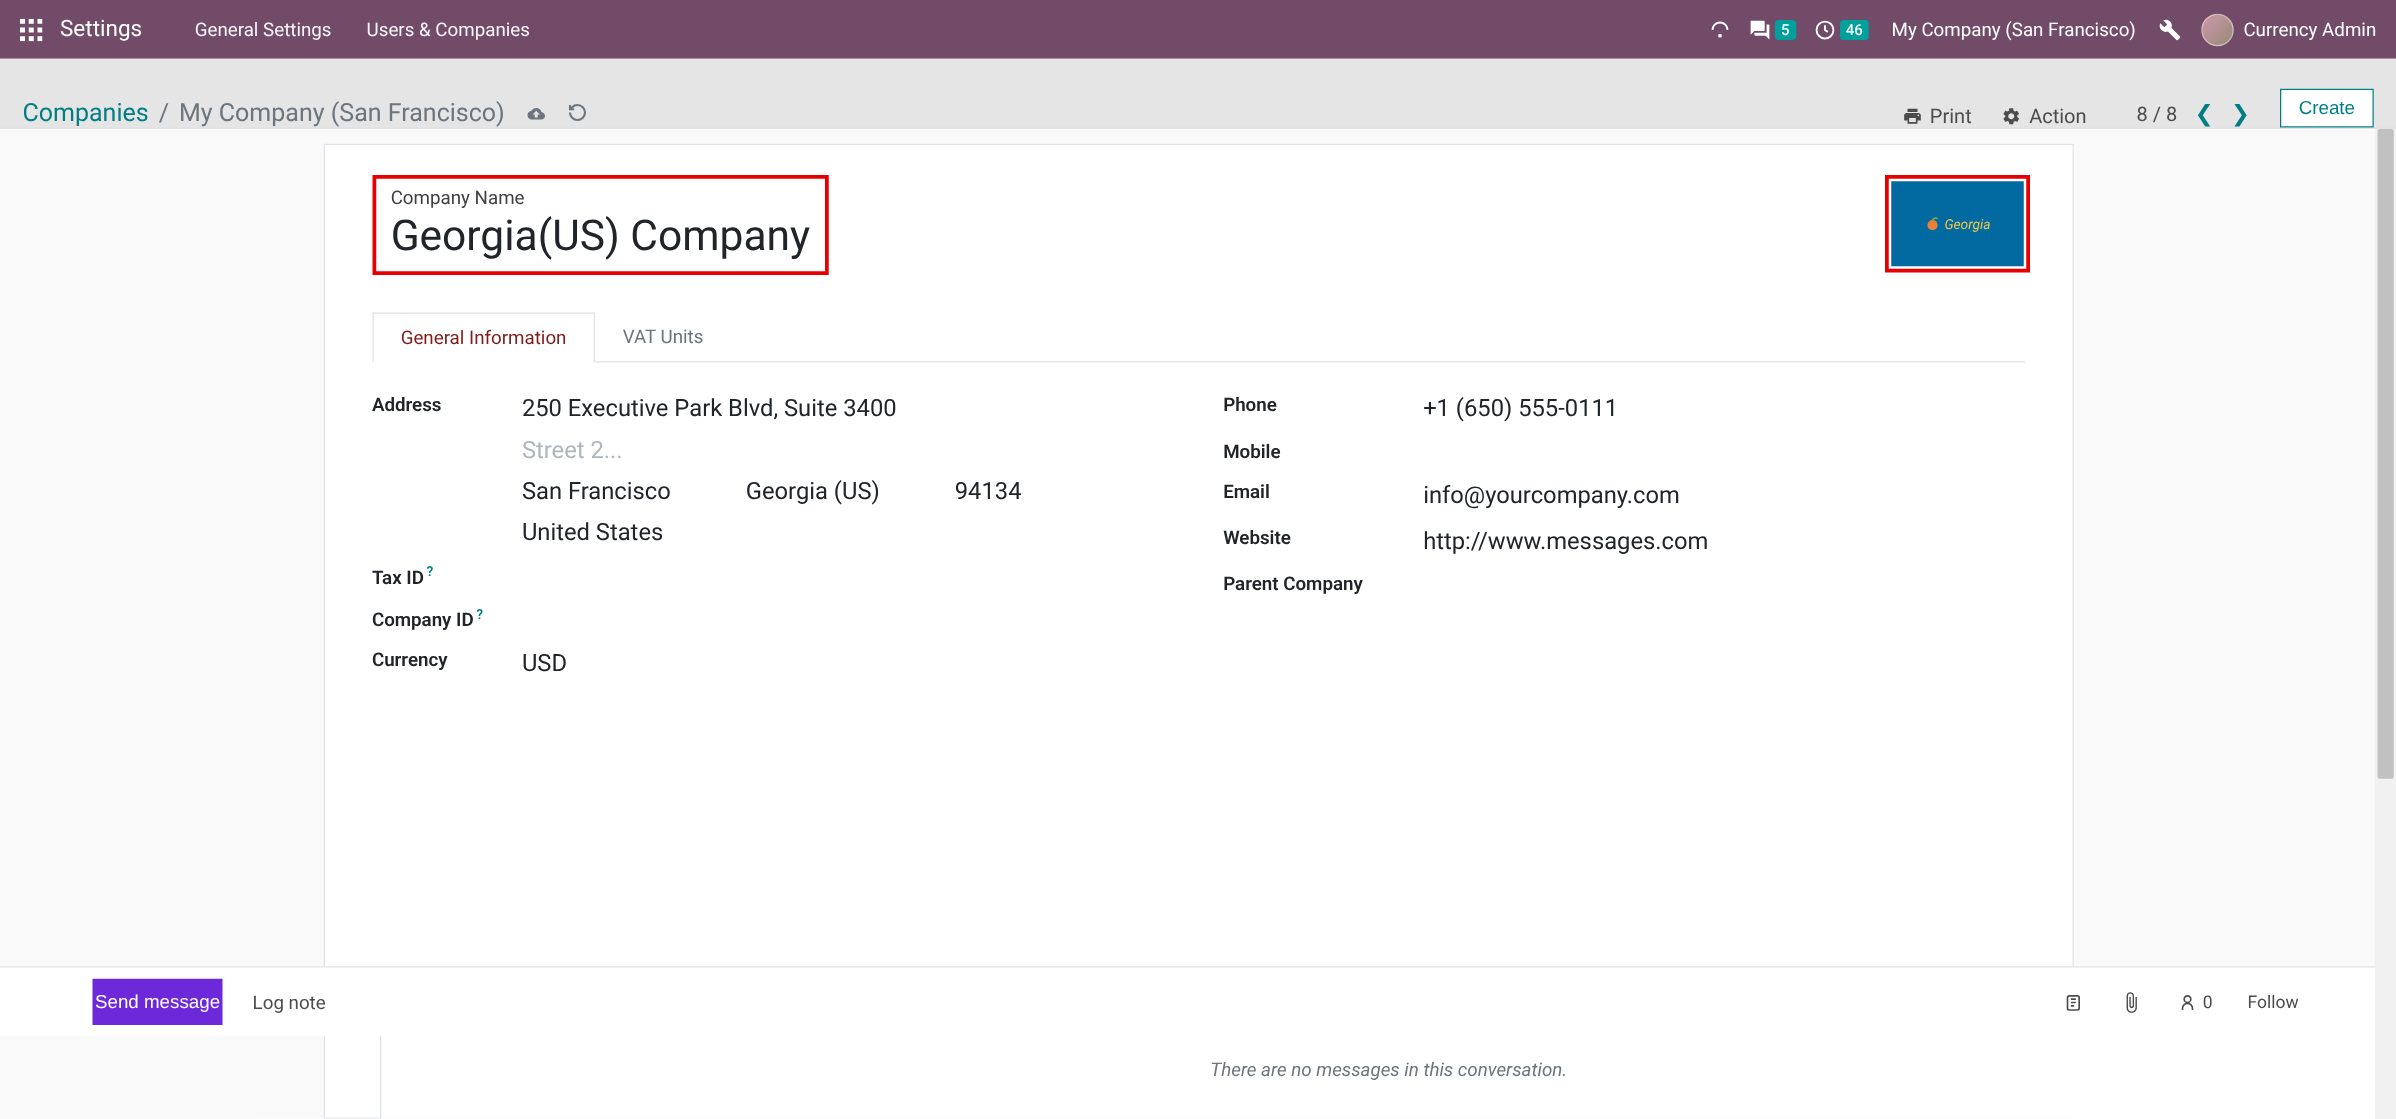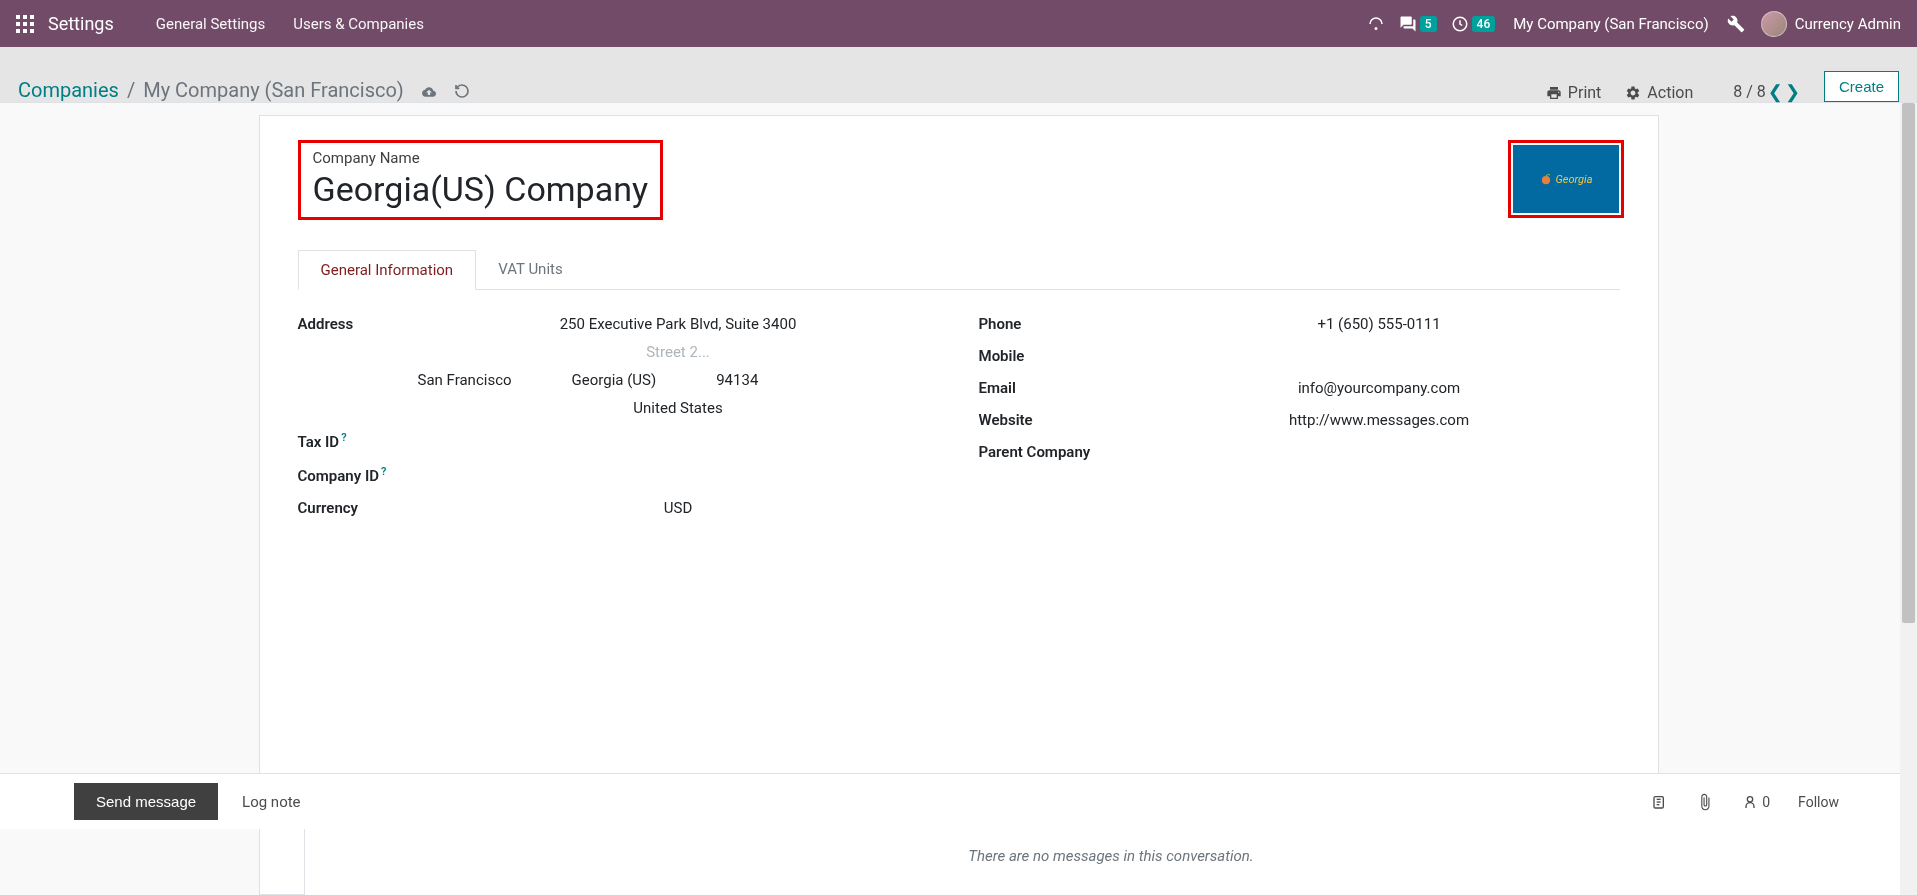--- a/index.html
+++ b/index.html
@@ -18,21 +18,21 @@
 .topnav .username { font-size: 15px; }
 
 
 .control-bar { background: #e5e5e5; border-bottom: 1px solid #dee2e6; height: 56px; display: flex; align-items: flex-end; padding: 0 18px; }
 .breadcrumb { font-size: 20px; color: #017e84; display: flex; align-items: center; }
 .breadcrumb .sep { color: #6c757d; margin: 0 8px; }
 .breadcrumb .current { color: #6c757d; }
 .bc-icon { margin-left: 16px; color: #6c757d; cursor: pointer; }
 .control-bar .spacer { flex: 1; }
 .ctrl-btn { margin-left: 24px; color: #4c4c4c; font-size: 16px; cursor: pointer; display: flex; align-items: center; gap: 6px; }
-.pager { margin-left: 40px; font-size: 16px; color: #4c4c4c; display: flex; align-items: center; gap: 2px; }
+.pager { margin-left: 40px; font-size: 16px; color: #4c4c4c; display: flex; align-items: center; gap: 14px; }
 .pager .arrow { color: #017e84; cursor: pointer; font-size: 18px; }
 .create-btn { margin-left: 24px; border: 1px solid #017e84; color: #017e84; background: white; padding: 6px 14px; font-size: 15px; cursor: pointer; }
 
 
 .content-wrap { padding: 0; display: flex; justify-content: center; height: calc(895px - 47px - 56px); overflow-y: auto; }
 .form-sheet { background: white; border: 1px solid #dee2e6; width: 1400px; margin-top: 12px; padding: 24px 38px 60px; position: relative; }
 .title-block { border: 3px solid #E60000; display: inline-block; padding: 6px 12px 8px; margin-bottom: 30px; }
 .title-label { font-size: 15px; color: #404040; margin-bottom: 2px; }
 .title-value { font-size: 34px; color: #212529; }
 .logo-block { position: absolute; right: 34px; top: 24px; border: 3px solid #E60000; padding: 2px; }
@@ -42,30 +42,30 @@
 
 .tabs { display: flex; border-bottom: 1px solid #dee2e6; margin-bottom: 18px; }
 .tab { padding: 10px 22px; font-size: 15px; color: #6c757d; cursor: pointer; }
 .tab.active { border: 1px solid #dee2e6; border-bottom: 1px solid white; margin-bottom: -1px; color: #7f1d1d; background: white; }
 
 
 .form-cols { display: flex; gap: 40px; }
 .col { flex: 1; }
 .frow { display: flex; align-items: flex-start; padding: 7px 0; }
 .flabel { width: 120px; font-weight: 600; font-size: 15px; color: #212529; flex-shrink: 0; }
-.fvalue { font-size: 15px; color: #212529; flex: 1; text-align: center; }
+.fvalue { font-size: 19px; color: #212529; flex: 1; }
 .addr-grid { display: flex; flex-direction: column; gap: 10px; }
 .addr-line { display: flex; gap: 60px; }
 .placeholder { color: #adb5bd; }
 .help-q { color: #017e84; font-size: 11px; vertical-align: super; margin-left: 2px; }
 
 
 .chatter { position: fixed; bottom: 0; left: 0; right: 0; }
 .chatter-bar { background: white; border-top: 1px solid #dee2e6; height: 56px; display: flex; align-items: center; padding: 0 0 0 74px; }
-.send-msg-btn { background: #404040; color: white; padding: 10px 22px; font-size: 15px; cursor: pointer; border: none; }
+.send-msg-btn { background: #6d28d9; color: white; padding: 10px 2px; font-size: 15px; cursor: pointer; border: none; }
 .log-note { margin-left: 24px; color: #4c4c4c; font-size: 15px; cursor: pointer; }
 .chatter-bar .spacer { flex: 1; }
 .chatter-right { display: flex; align-items: center; gap: 28px; padding-right: 78px; color: #4c4c4c; }
 .chatter-right > * { cursor: pointer; display: flex; align-items: center; gap: 4px; }
 .chatter-msg { background: white; text-align: center; padding: 18px 0 30px; font-style: italic; color: #6c757d; font-size: 15px; border-left: 1px solid #dee2e6; margin-left: 304px; }
 
 .scroll-track { position: fixed; right: 0; top: 103px; bottom: 0; width: 17px; background: #f1f1f1; }
 .scroll-thumb { position: absolute; right: 2px; top: 0; width: 13px; height: 520px; background: #c1c1c1; border-radius: 2px; }
 </style>
 </head>

